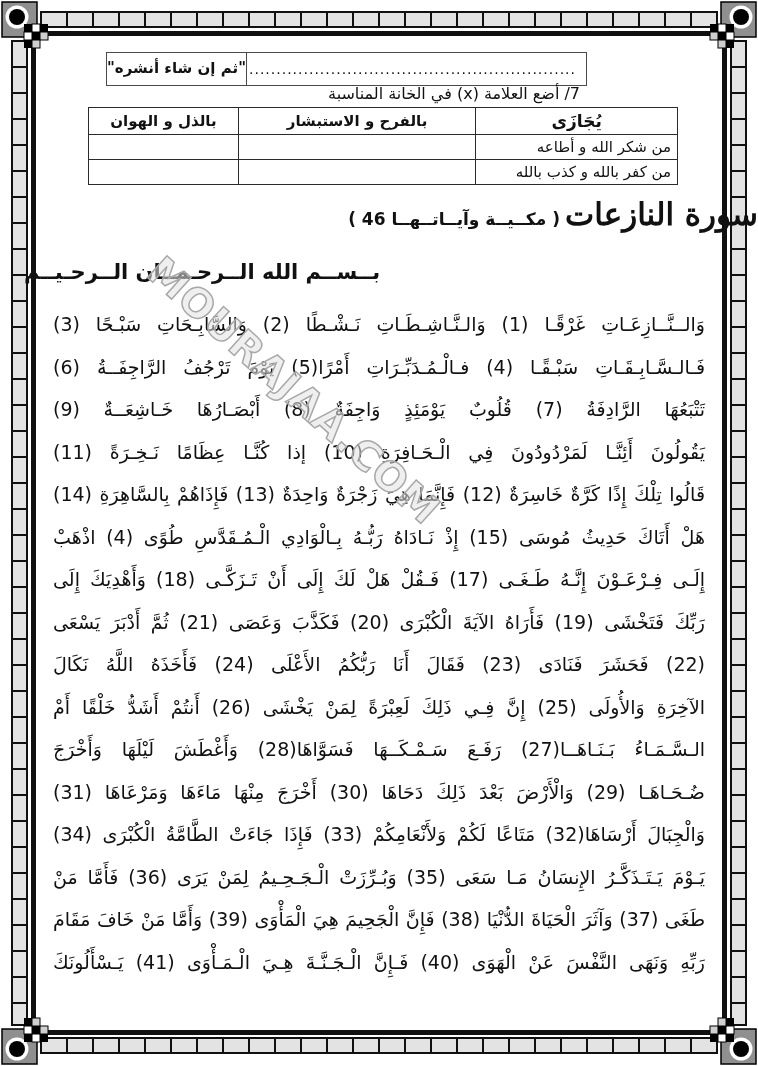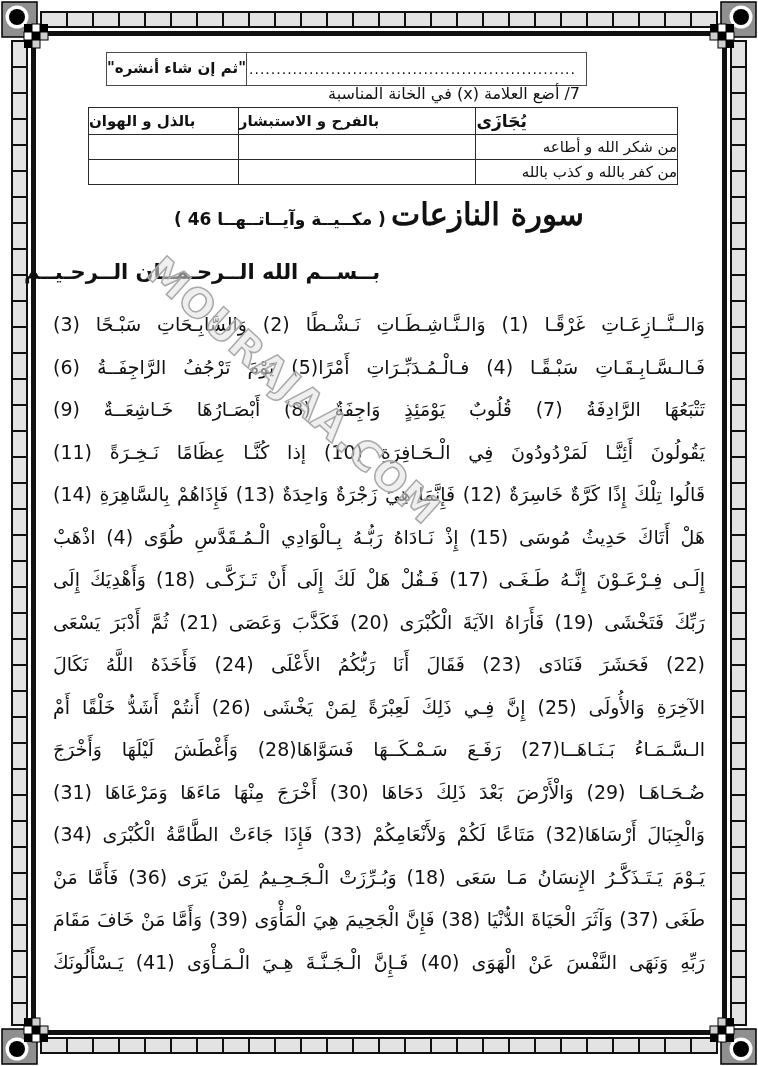--- a/index.html
+++ b/index.html
@@ -44,30 +44,30 @@
   
   .question {
     position: absolute; top: 84px; right: 178px; direction: rtl;
     font-size: 16px; z-index: 2; text-align: center;
   }
   table.reward {
     position: absolute; top: 107px; left: 88px; width: 590px;
     border-collapse: collapse; direction: rtl; z-index: 2; background: #fff;
   }
   table.reward th, table.reward td { border: 1px solid #2b2b2b; }
-  table.reward th { height: 27px; font-size: 15px; font-weight: bold; text-align: left; }
+  table.reward th { height: 27px; font-size: 15px; font-weight: bold; text-align: center; }
   table.reward th.subject-h { font-size: 17px; }
   table.reward td { height: 25px; font-size: 15px; }
-  td.subject { text-align: right; padding-right: 0; }
+  td.subject { text-align: right; padding-right: 6px; }
   .col-subject { width: 202px; } .col-joy { width: 238px; } .col-hum { width: 150px; }
 
   
   .surah-title-row {
     position: absolute; top: 196px; left: 0; width: 100%;
-    text-align: center; direction: rtl; z-index: 2;
+    text-align: right; direction: rtl; z-index: 2;
   }
   .surah-title-row .title {
     font-family: "DejaVu Serif", serif; font-weight: bold; font-size: 31px;
   }
   .surah-title-row .meta { font-weight: bold; font-size: 17px; }
   .basmala {
     position: absolute; top: 260px; left: 0; width: 100%;
     text-align: left; direction: rtl; font-weight: bold; font-size: 21px; z-index: 2; padding-left: 24px;
   }
 
@@ -203,18 +203,18 @@
   <div class="line">يَقُولُونَ أَئِنَّـا لَمَرْدُودُونَ فِي الْـحَـافِرَةِ (10) إذا كُنَّـا عِظَامًا نَـخِـرَةً (11)</div>
   <div class="line">قَالُوا تِلْكَ إِذًا كَرَّةٌ خَاسِرَةٌ (12) فَإِنَّمَا هِيَ زَجْرَةٌ وَاحِدَةٌ (13) فَإِذَاهُمْ بِالسَّاهِرَةِ (14)</div>
   <div class="line">هَلْ أَتَاكَ حَدِيثُ مُوسَى (15) إِذْ نَـادَاهُ رَبُّـهُ بِـالْوَادِي الْـمُـقَدَّسِ طُوًى (4) اذْهَبْ</div>
   <div class="line">إِلَـى فِـرْعَـوْنَ إِنَّـهُ طَـغَـى (17) فَـقُلْ هَلْ لَكَ إِلَى أَنْ تَـزَكَّـى (18) وَأَهْدِيَكَ إِلَى</div>
   <div class="line">رَبِّكَ فَتَخْشَى (19) فَأَرَاهُ الآيَةَ الْكُبْرَى (20) فَكَذَّبَ وَعَصَى (21) ثُمَّ أَدْبَرَ يَسْعَى</div>
   <div class="line">(22) فَحَشَرَ فَنَادَى (23) فَقَالَ أَنَا رَبُّكُمُ الأَعْلَى (24) فَأَخَذَهُ اللَّهُ نَكَالَ</div>
   <div class="line">الآخِرَةِ وَالأُولَى (25) إِنَّ فِـي ذَلِكَ لَعِبْرَةً لِمَنْ يَخْشَى (26) أَنتُمْ أَشَدُّ خَلْقًا أَمْ</div>
   <div class="line">الـسَّـمَـاءُ بَـنَـاهَــا(27) رَفَـعَ سَـمْـكَــهَا فَسَوَّاهَا(28) وَأَغْطَشَ لَيْلَهَا وَأَخْرَجَ</div>
   <div class="line">ضُـحَـاهَـا (29) وَالْأَرْضَ بَعْدَ ذَلِكَ دَحَاهَا (30) أَخْرَجَ مِنْهَا مَاءَهَا وَمَرْعَاهَا (31)</div>
   <div class="line">وَالْجِبَالَ أَرْسَاهَا(32) مَتَاعًا لَكُمْ وَلأَنْعَامِكُمْ (33) فَإِذَا جَاءَتْ الطَّامَّةُ الْكُبْرَى (34)</div>
-  <div class="line">يَـوْمَ يَـتَـذَكَّـرُ الإِنسَانُ مَـا سَعَى (18) وَبُـرِّزَتْ الْـجَـحِـيمُ لِمَنْ يَرَى (36) فَأَمَّا مَنْ</div>
+  <div class="line">يَـوْمَ يَـتَـذَكَّـرُ الإِنسَانُ مَـا سَعَى (35) وَبُـرِّزَتْ الْـجَـحِـيمُ لِمَنْ يَرَى (36) فَأَمَّا مَنْ</div>
   <div class="line">طَغَى (37) وَآثَرَ الْحَيَاةَ الدُّنْيَا (38) فَإِنَّ الْجَحِيمَ هِيَ الْمَأْوَى (39) وَأَمَّا مَنْ خَافَ مَقَامَ</div>
   <div class="line">رَبِّهِ وَنَهَى النَّفْسَ عَنْ الْهَوَى (40) فَـإِنَّ الْـجَـنَّـةَ هِـيَ الْـمَـأْوَى (41) يَـسْأَلُونَكَ</div>
 </div>
 
 <div class="watermark">MOURAJAA.COM</div>
 
 </body></html>

